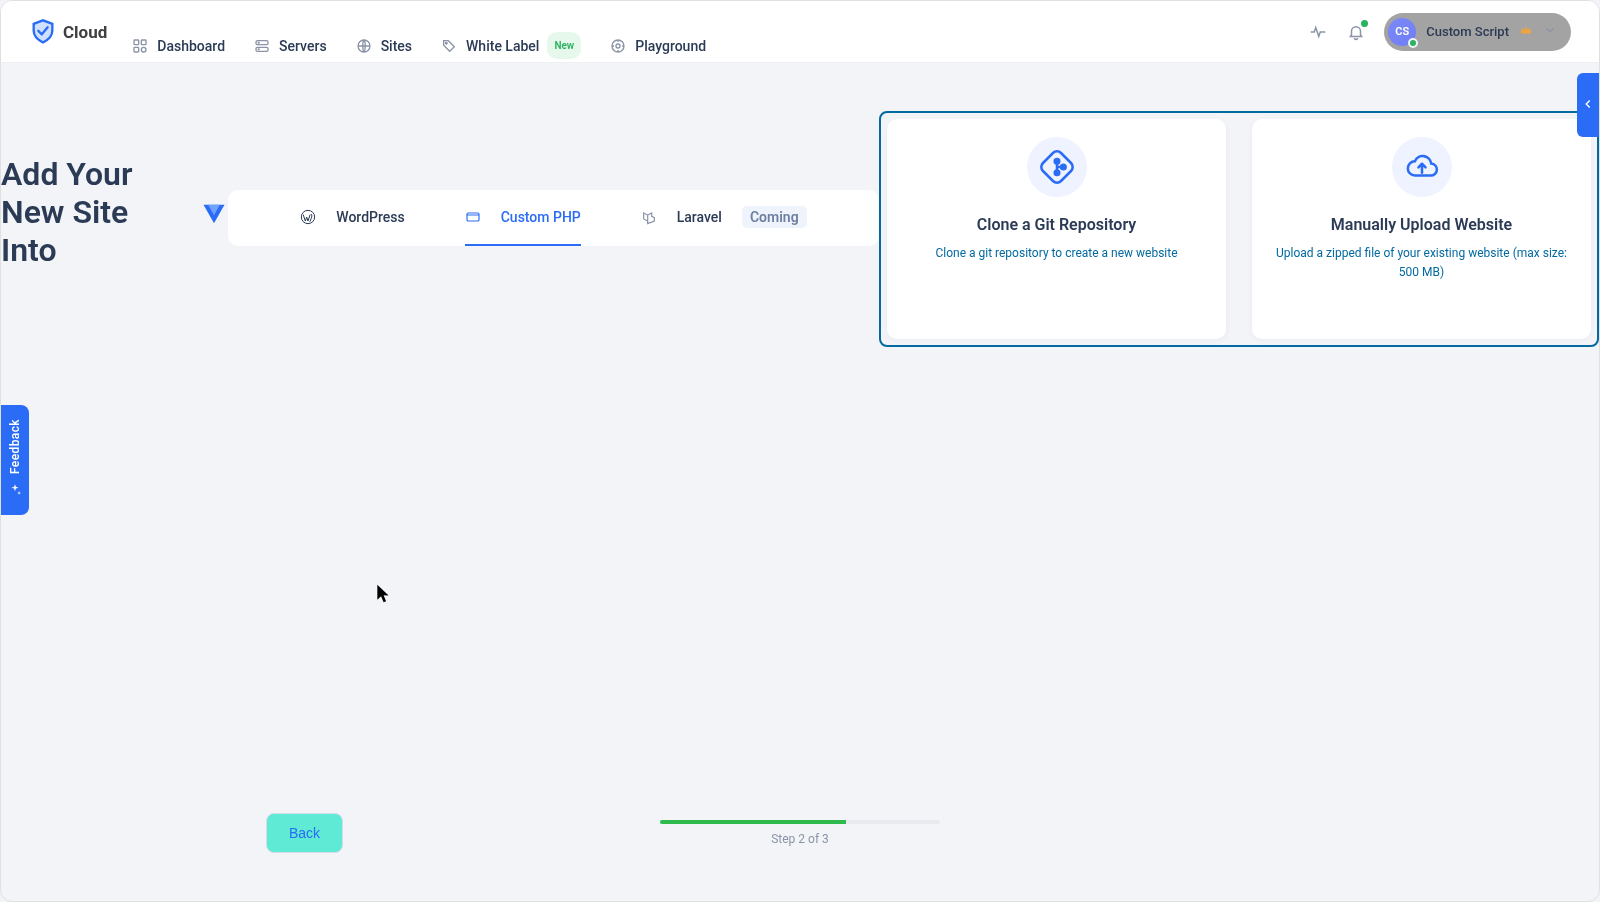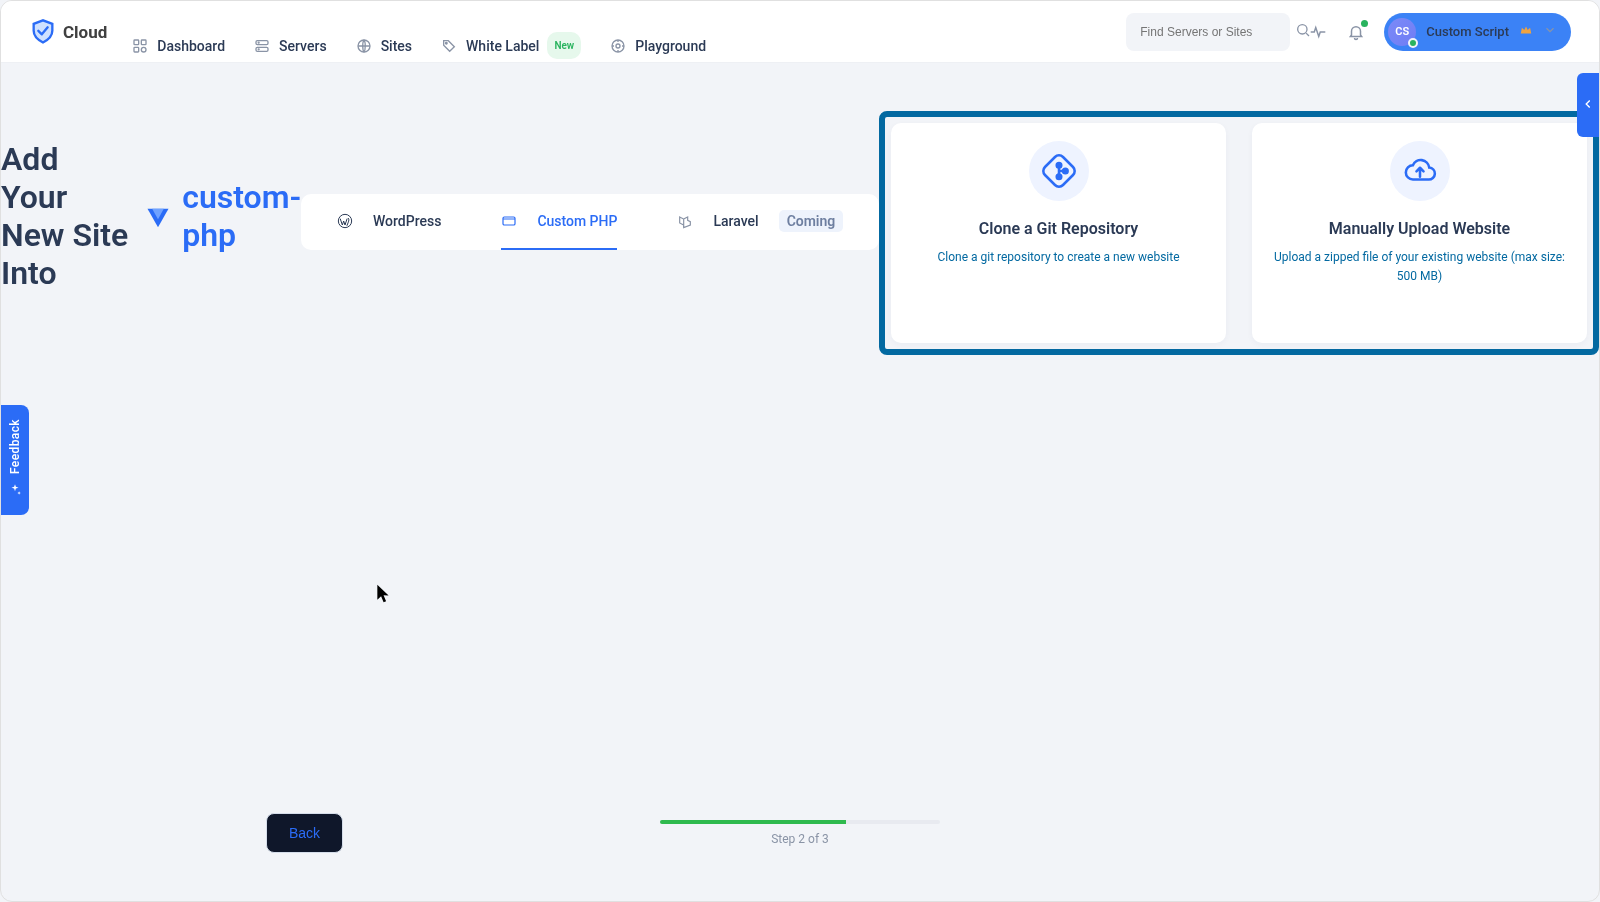--- a/index.html
+++ b/index.html
@@ -105,21 +105,21 @@
       color:#8a94a6;
       position:relative;
     }
     .notif-dot {
       position:absolute;
       width:7px;height:7px;border-radius:50%;
       background:#29b35e;
       top:-2px;right:-2px;
     }
     .profile-chip {
-      background: #3b82f6;
+      background: #a3a3a3;
       border-radius: 22px;
       display: flex;
       align-items: center;
       gap: 10px;
       padding: 4px 14px 4px 4px;
       height: 38px;
       cursor:pointer;
     }
     .avatar {
       width: 28px;
@@ -171,21 +171,21 @@
     }
     .tab.active{color:#2b6cf6;border-bottom-color:#2b6cf6;}
     .tab-icon{width:16px;height:16px;display:inline-flex;align-items:center;justify-content:center;}
     .coming-badge{
       background:#eef3fc;color:#6e7fa0;font-size:14px;font-weight:600;
       padding:3px 8px;border-radius:5px;
     }
     
     .options-wrap{
       width: 720px;
-      border: 6px solid #0369a1;
+      border: 2px solid #0369a1;
       border-radius: 8px;
       padding: 6px;
       display:flex;gap:26px;
       justify-content:center;
     }
     .option-card{
       background:#fff;border-radius:10px;
       width:340px;height:220px;
       display:flex;flex-direction:column;align-items:center;
       padding: 18px 18px 0;
@@ -206,21 +206,21 @@
       display:flex;align-items:center;
       padding: 0 270px 0 270px;
       flex-direction:column;
     }
     .footer-row{
       width: 1068px;
       display:flex;align-items:center;
       position:relative;
     }
     .back-btn{
-      border:1px solid #d5ddea;background:#0f172a;color:#2b6cf6;
+      border:1px solid #d5ddea;background:#5eead4;color:#2b6cf6;
       height:40px;padding:0 22px;border-radius:8px;font-size:14px;font-weight:500;
       cursor:pointer;
     }
     .progress-wrap{
       position:absolute;left:50%;transform:translateX(-50%);
       display:flex;flex-direction:column;align-items:center;gap:8px;
     }
     .progress-bar{
       width:280px;height:4px;background:#e8eaf0;border-radius:3px;overflow:hidden;
     }
@@ -316,29 +316,20 @@
             <circle cx="12" cy="12" r="9"></circle>
             <circle cx="12" cy="12" r="3"></circle>
             <path d="M12 3v3M12 18v3M3 12h3M18 12h3"></path>
           </svg>
       </span>
       <span>Playground</span>
     </div>
   </div>
 
   <div class="header-right">
-    <div class="search-box">
-      <input class="search-input" placeholder="Find Servers or Sites" style="">
-      <span style="color:#8a94a6">
-        <svg viewBox="0 0 24 24" width="16" height="16" fill="none" stroke="currentColor" stroke-width="2">
-            <circle cx="11" cy="11" r="7"></circle>
-            <path d="M21 21l-4.3-4.3"></path>
-          </svg>
-      </span>
-    </div>
     <span class="icon-button">
       <svg viewBox="0 0 24 24" width="18" height="18" fill="none" stroke="currentColor" stroke-width="2" stroke-linecap="round">
           <path d="M3 12h4l2-6 4 12 2-6h6"></path>
         </svg>
     </span>
     <span class="icon-button">
       <svg viewBox="0 0 24 24" width="18" height="18" fill="none" stroke="currentColor" stroke-width="2">
           <path d="M6 16V11a6 6 0 1112 0v5l1.5 2H4.5L6 16z"></path>
           <path d="M10 20a2 2 0 004 0"></path>
         </svg>
@@ -367,21 +358,20 @@
 <div class="main">
   <div class="page-title">
     <span>Add Your New Site Into</span>
     <span class="server-ref">
       <span class="vultr-icon">
         <svg viewBox="0 0 24 24" width="28" height="28">
             <path d="M3 4l9 16L21 4H3z" fill="#2b6cf6"></path>
             <path d="M7 4l5 9 5-9H7z" fill="#6fa2ff"></path>
           </svg>
       </span>
-      <span>custom-php</span>
     </span>
   </div>
 
   <div class="tabs-card">
     <div class="tab">
       <span class="tab-icon">
         <svg viewBox="0 0 24 24" width="16" height="16" fill="#2b3a55">
             <circle cx="12" cy="12" r="10" fill="none" stroke="#2b3a55" stroke-width="1.5"></circle>
             <path d="M5 9l3 9 2-6 2 6 3-9M17 8c.5.6.8 1.4.8 2.3 0 1.2-.5 2.6-1.2 4.4l-1.6 4" fill="none" stroke="#2b3a55" stroke-width="1.5" stroke-linecap="round"></path>
           </svg>

